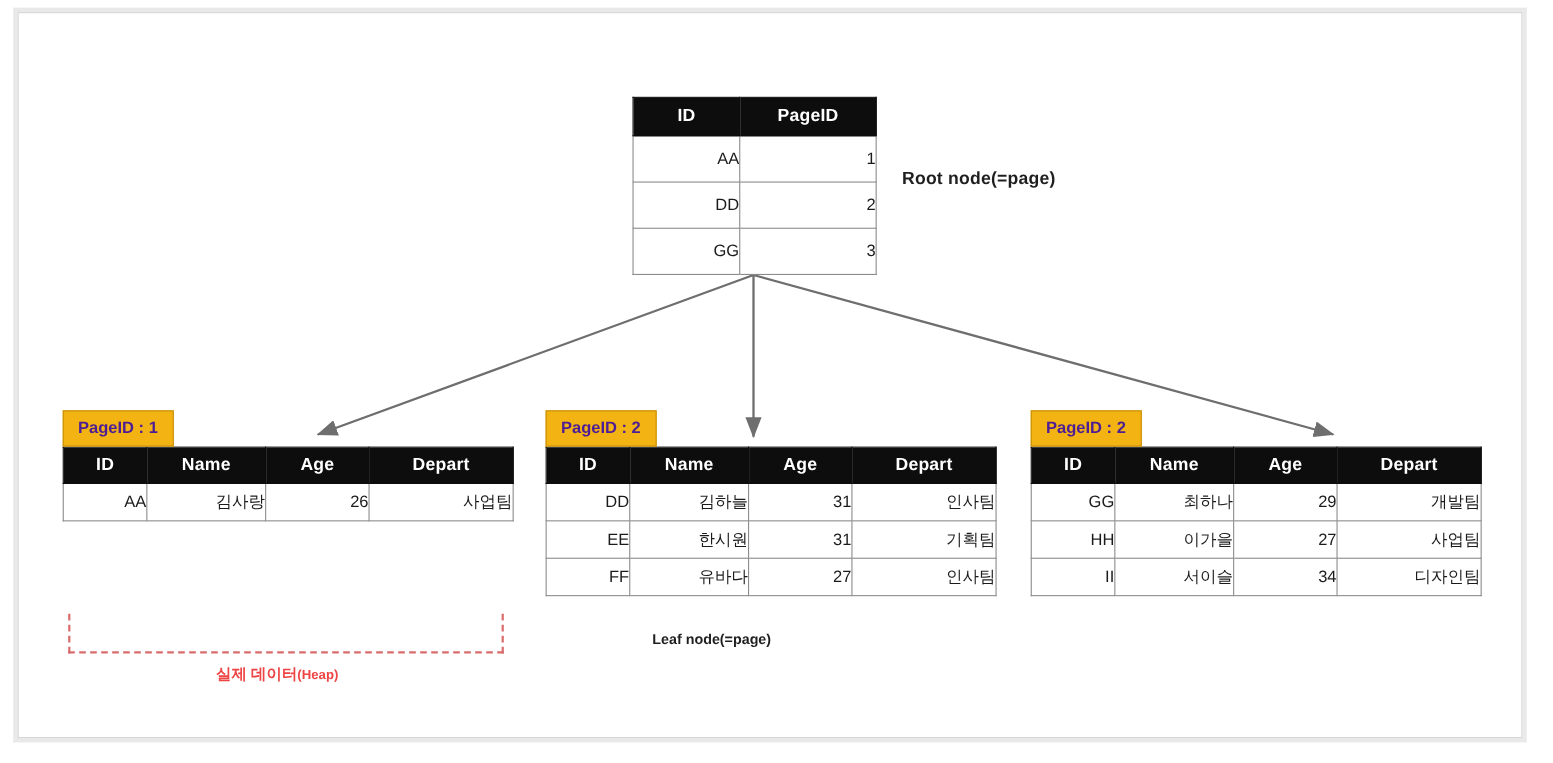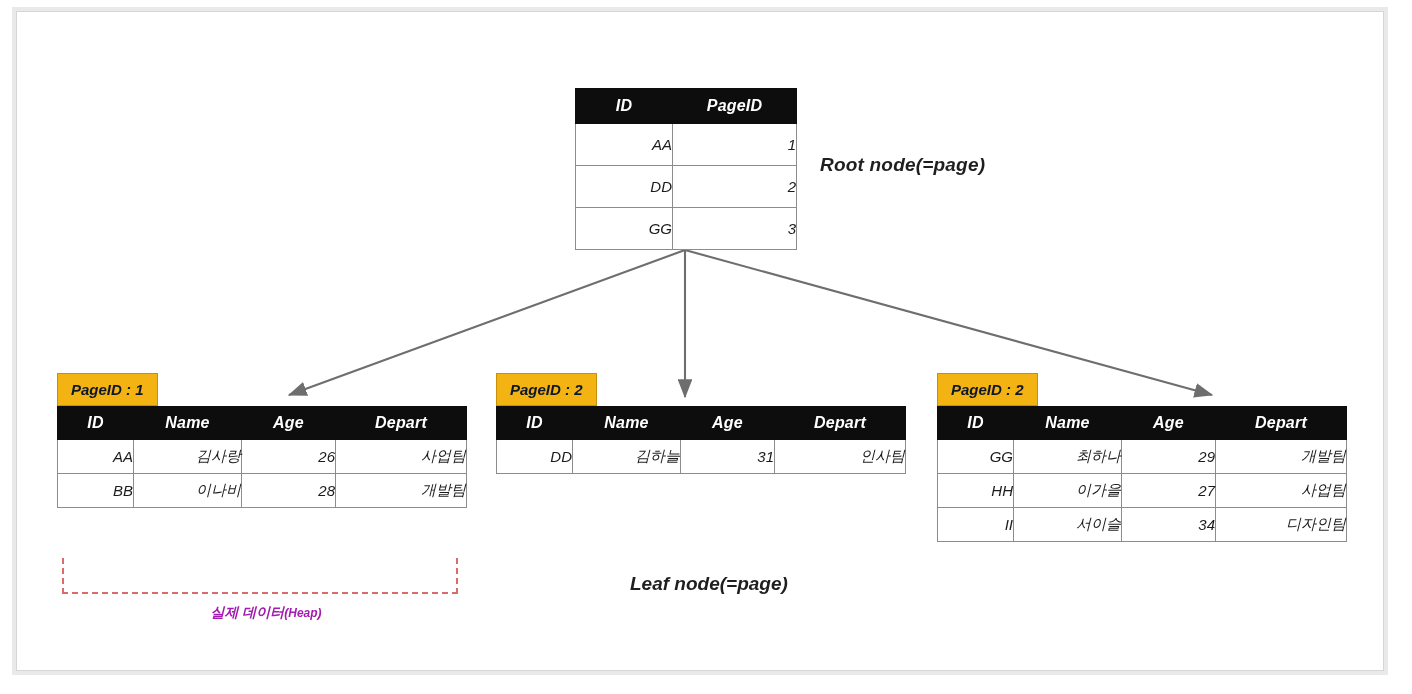--- a/index.html
+++ b/index.html
@@ -13,21 +13,20 @@
     font-family: "Liberation Sans", "DejaVu Sans", sans-serif;
     overflow: hidden;
     position: relative;
   }
 
   #canvas {
     position: absolute;
     left: 0; top: 0;
     width: 1272px;
     height: 694px;
-    font-style: italic;
   }
 
   
   .frame {
     position: absolute;
     left: 16px;
     top: 11px;
     width: 1368px;
     height: 660px;
     background: #ffffff;
@@ -68,39 +67,39 @@
   }
   #root-table th { height: 34px; font-size: 16px; }
   #root-table td { height: 41px; font-size: 15px; }
   #root-table .col-id   { width: 97px; }
   #root-table .col-page { width: 124px; }
 
   .root-label {
     position: absolute;
     left: 820px;
     top: 154px;
-    font-size: 19px;
+    font-size: 16px;
     font-weight: bold;
     color: #1f1f1f;
     letter-spacing: .2px;
     white-space: nowrap;
   }
 
   
   .leaf {
     position: absolute;
     top: 373px;
   }
   .leaf-badge {
     position: absolute;
     left: 0;
     top: 0;
     background: #F2B313;
     border: 1px solid #c8900a;
-    color: #0f172a;
+    color: #4c1d95;
     font-size: 15px;
     font-weight: bold;
     padding: 6px 13px 7px 13px;
     box-sizing: border-box;
     height: 33px;
     line-height: 19px;
     white-space: nowrap;
     z-index: 3;
   }
   .leaf .tbl {
@@ -117,47 +116,46 @@
   .leaf .c-depart { width: 131px; }
 
   #leaf-1 { left: 57px; }
   #leaf-2 { left: 496px; }
   #leaf-3 { left: 937px; }
 
   .leaf-label {
     position: absolute;
     left: 593px;
     top: 573px;
-    font-size: 19px;
+    font-size: 13px;
     font-weight: bold;
     color: #1f1f1f;
     white-space: nowrap;
-    margin-left: 37px;
   }
 
   
   #heap-box {
     position: absolute;
     left: 62px;
     top: 558px;
     width: 396px;
     height: 36px;
     border: 2px dashed #d96b6b;
     border-top: none;
     box-sizing: border-box;
   }
   #heap-label {
     position: absolute;
-    left: 68px;
+    left: 54px;
     top: 604px;
     width: 396px;
     text-align: center;
     font-size: 14px;
     font-weight: bold;
-    color: #a21caf;
+    color: #ef4444;
     white-space: nowrap;
   }
   #heap-label .sub { font-size: 12px; }
 
   
   #arrows {
     position: absolute;
     left: 0; top: 0;
     width: 1412px;
     height: 694px;
@@ -228,26 +226,20 @@
           <th>Depart</th>
         </tr>
       </thead>
       <tbody>
         <tr>
           <td>AA</td>
           <td>김사랑</td>
           <td>26</td>
           <td>사업팀</td>
         </tr>
-        <tr>
-          <td>BB</td>
-          <td>이나비</td>
-          <td>28</td>
-          <td>개발팀</td>
-        </tr>
       </tbody>
     </table>
   </div>
 
   <div class="leaf" id="leaf-2">
     <div class="leaf-badge">PageID : 2</div>
     <table class="tbl">
       <colgroup>
         <col class="c-id">
           <col class="c-name">
@@ -262,20 +254,32 @@
           <th>Depart</th>
         </tr>
       </thead>
       <tbody>
         <tr>
           <td>DD</td>
           <td>김하늘</td>
           <td>31</td>
           <td>인사팀</td>
         </tr>
+        <tr>
+          <td>EE</td>
+          <td>한시원</td>
+          <td>31</td>
+          <td>기획팀</td>
+        </tr>
+        <tr>
+          <td>FF</td>
+          <td>유바다</td>
+          <td>27</td>
+          <td>인사팀</td>
+        </tr>
       </tbody>
     </table>
   </div>
 
   <div class="leaf" id="leaf-3">
     <div class="leaf-badge">PageID : 2</div>
     <table class="tbl">
       <colgroup>
         <col class="c-id">
           <col class="c-name">

